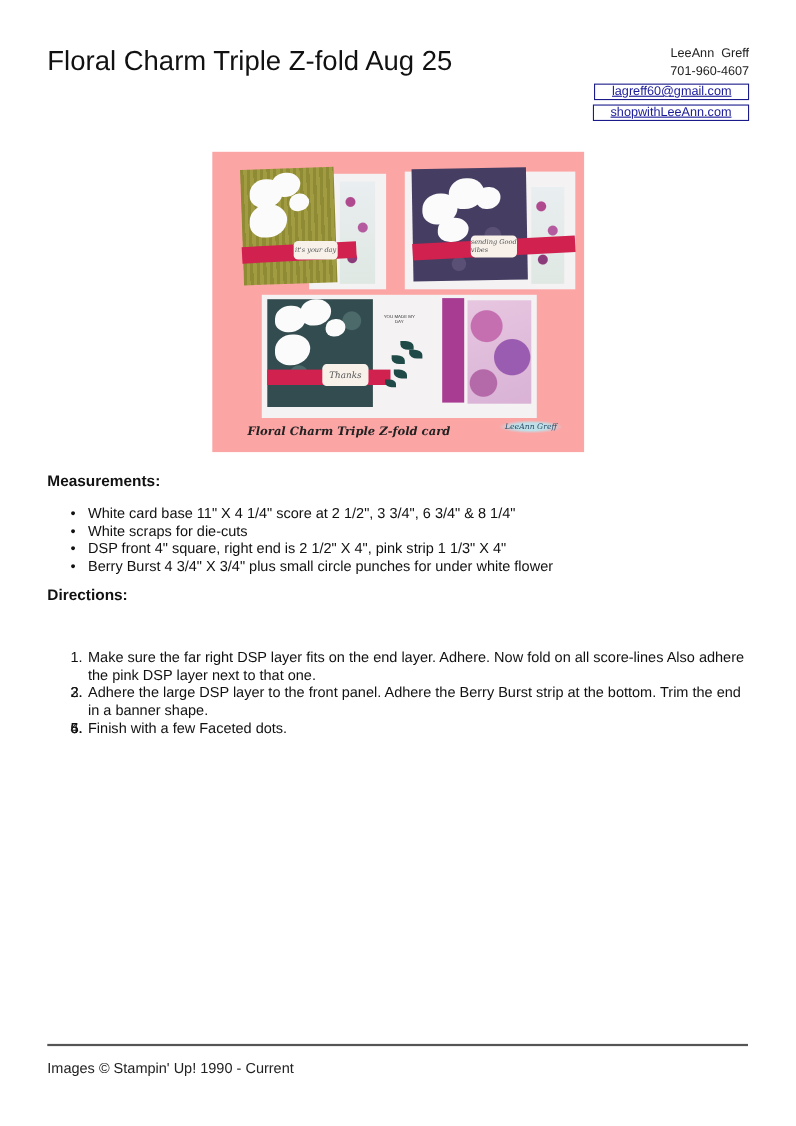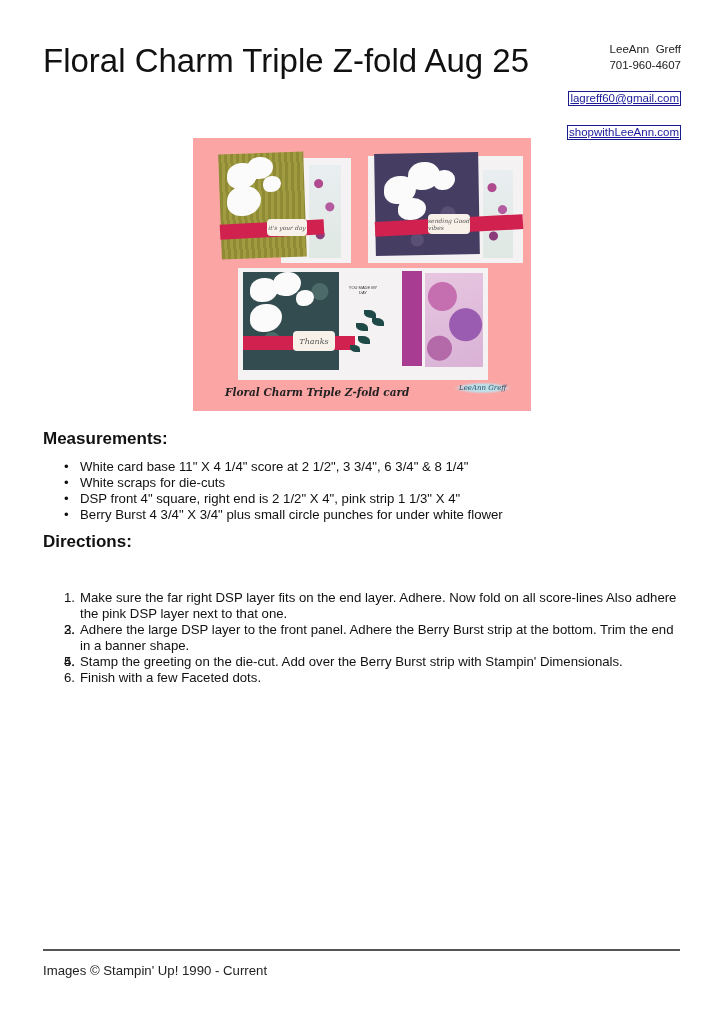--- a/index.html
+++ b/index.html
@@ -1,43 +1,43 @@
 <!DOCTYPE html>
 <html><head>
 <meta charset="utf-8">
 <style>
   * { box-sizing: border-box; margin: 0; padding: 0; }
   html, body { width: 724px; height: 1024px; background: #ffffff; }
   body { position: relative; font-family: "Liberation Sans", sans-serif; color: #111; overflow: hidden; }
 
-  .title { position: absolute; left: 43px; top: 42px; font-size: 33px; font-weight: normal; letter-spacing: 0; color: #111; text-align: center; }
+  .title { position: absolute; left: 43px; top: 42px; font-size: 25px; font-weight: normal; letter-spacing: 0; color: #111; text-align: center; }
 
   .contact { position: absolute; right: 43px; top: 42px; text-align: right; font-size: 11.5px; line-height: 15.5px; color: #222; }
-  .contact .link { display: inline-block; border: 1px solid #1a1a8a; color: #1a1a9a; text-decoration: underline; padding: 0 1px; line-height: 13px; margin-top: 18px; }
+  .contact .link { display: inline-block; border: 1px solid #1a1a8a; color: #1a1a9a; text-decoration: underline; padding: 0 15px; line-height: 13px; margin-top: 3px; }
 
   
   .photo { position: absolute; left: 193px; top: 138px; width: 338px; height: 273px; background: #fca5a5; overflow: hidden; }
   .card { position: absolute; }
   .panel { position: absolute; }
   .white { background: #f4f2f3; }
   .olive { background: repeating-linear-gradient(90deg, #8f8a34 0 3px, #a19c42 3px 6px); }
   .navy  { background: radial-gradient(circle at 20% 30%, #5a5075 0 6px, transparent 7px), radial-gradient(circle at 70% 60%, #5a5075 0 7px, transparent 8px), radial-gradient(circle at 40% 85%, #5a5075 0 6px, transparent 7px), #463d62; }
   .teal  { background: radial-gradient(circle at 30% 70%, #4d6a6a 0 8px, transparent 9px), radial-gradient(circle at 80% 20%, #4d6a6a 0 8px, transparent 9px), #334c4f; }
   .floral-strip { background: radial-gradient(circle at 30% 20%, #b04a8e 0 4px, transparent 5px), radial-gradient(circle at 65% 45%, #b45a9e 0 4px, transparent 5px), radial-gradient(circle at 35% 75%, #8b3b7a 0 4px, transparent 5px), linear-gradient(180deg, #e9eef0, #dfe8e3); }
   .floral-big { background: radial-gradient(circle at 30% 25%, #c56fb0 0 14px, transparent 15px), radial-gradient(circle at 70% 55%, #9a5cb0 0 16px, transparent 17px), radial-gradient(circle at 25% 80%, #b46aa8 0 12px, transparent 13px), linear-gradient(160deg, #e7c6e0, #d9b2d6); }
   .magenta { background: #a83c92; }
   .berry { background: #d0214f; }
   .flower { position: absolute; background: #fbfbfb; border-radius: 50% 45% 55% 40%; }
   .tag { position: absolute; background: #f7f1ea; border-radius: 4px; font-family: "DejaVu Serif", serif; font-style: italic; font-size: 6px; color: #555; display: flex; align-items: center; justify-content: center; }
   .leaf { position: absolute; background: #1f4a47; border-radius: 0 60% 0 60%; }
   .photo-caption { position: absolute; left: 32px; top: 248px; font-family: "DejaVu Serif", serif; font-weight: bold; font-style: italic; font-size: 10.5px; color: #222; }
   .signature { position: absolute; left: 260px; top: 244px; font-family: "DejaVu Serif", serif; font-style: italic; font-size: 7px; color: #2b4b66; background: radial-gradient(ellipse at center, #bfe0e8 0 40%, transparent 70%); padding: 2px 6px; }
   .inside-text { position: absolute; font-size: 4px; color: #333; text-align: center; line-height: 5px; }
 
-  h2.section { position: absolute; left: 43px; font-size: 17px; font-weight: bold; color: #111; }
+  h2.section { position: absolute; left: 43px; font-size: 14px; font-weight: bold; color: #111; }
   .bullets { position: absolute; left: 64px; top: 459px; font-size: 13.2px; line-height: 15.9px; list-style: none; }
   .bullets li { position: relative; padding-left: 16px; }
   .bullets li::before { content: "•"; position: absolute; left: 0; top: 0; }
   .steps { position: absolute; left: 64px; top: 590px; font-size: 13.2px; line-height: 15.9px; list-style: none; width: 620px; }
   .steps li { position: relative; padding-left: 16px; }
   .steps li .num { position: absolute; left: 0; top: 0; }
 
   .rule { position: absolute; left: 43px; top: 949px; width: 637px; height: 2px; background: #555; }
   .footer { position: absolute; left: 43px; top: 963px; font-size: 13.2px; color: #222; }
 </style>
@@ -109,18 +109,18 @@
   <li>DSP front 4" square, right end is 2 1/2" X 4", pink strip 1 1/3" X 4"</li>
   <li>Berry Burst 4 3/4" X 3/4" plus small circle punches for under white flower</li>
 </ul>
 
 <h2 class="section" style="top:532px;">Directions:</h2>
 <ol class="steps">
   <li><span class="num">1.</span><span>Make sure the far right DSP layer fits on the end layer. Adhere. Now fold on all score-lines Also adhere the pink DSP layer next to that one.</span></li>
   <li><span class="num">2.</span></li>
   <li><span class="num">3.</span><span>Adhere the large DSP layer to the front panel. Adhere the Berry Burst strip at the bottom. Trim the end in a banner shape.</span></li>
   <li><span class="num">4.</span></li>
-  <li><span class="num">5.</span><span>Stamp the greeting on the die-cut. Add over the Berry Burst strip with Stampin' Dimensionals.</span></li>
+  <li><span class="num">5.</span></li>
   <li><span class="num">6.</span><span>Finish with a few Faceted dots.</span></li>
 </ol>
 
 <div class="rule"></div>
 <div class="footer">Images © Stampin' Up! 1990 - Current</div>
 
 </body></html>

